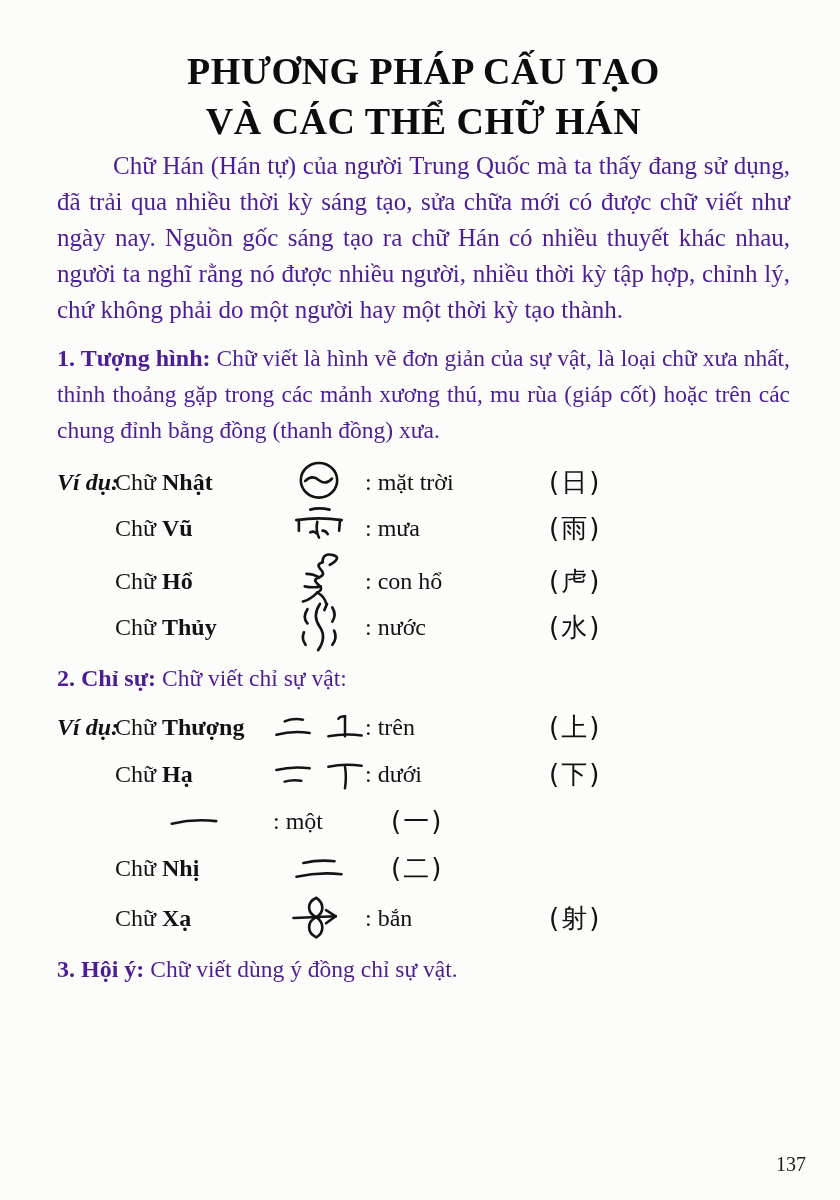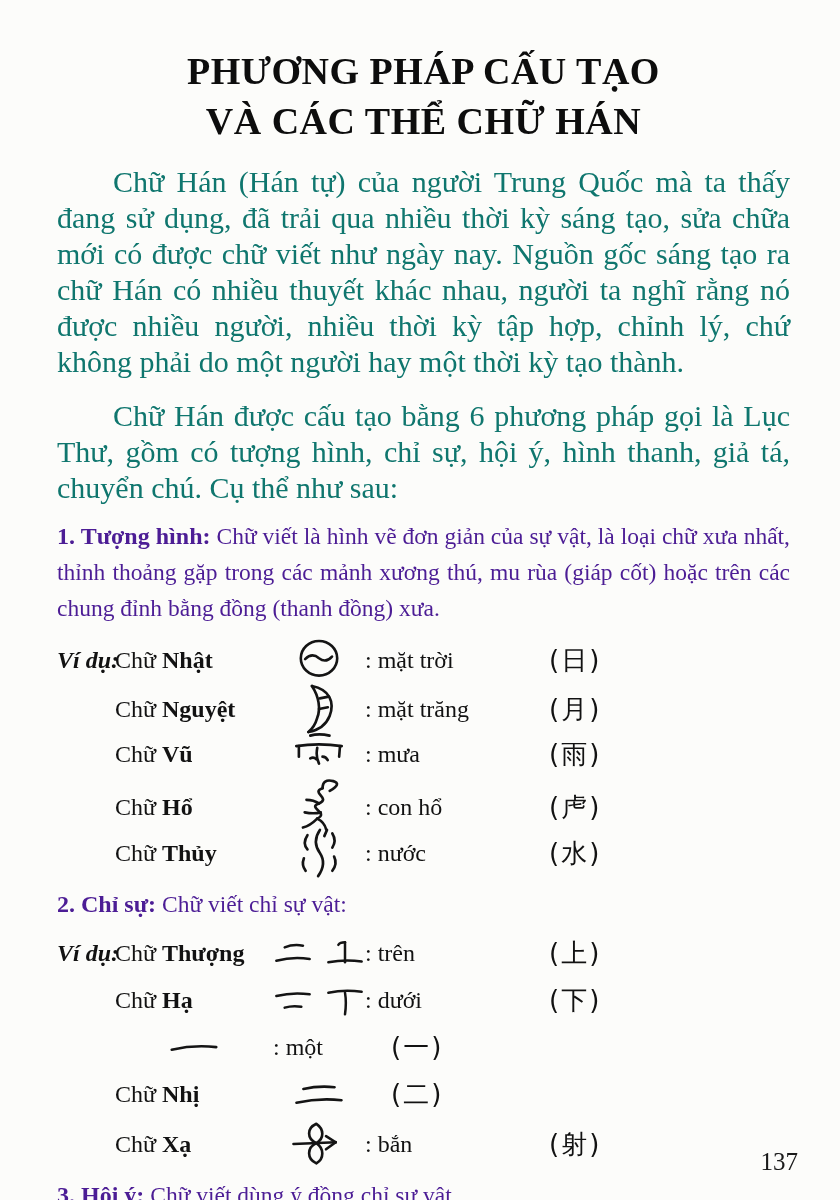--- a/index.html
+++ b/index.html
@@ -16,26 +16,26 @@
   .title {
     text-align:center;
     font-weight:bold;
     font-size:38px;
     line-height:1.32;
     letter-spacing:.5px;
     color:#0d0d0d;
     margin-top:6px;
   }
   .para {
-    font-size:30px;
+    font-size:25px;
     line-height:36px;
     text-align:justify;
     text-indent:56px;
-    margin-top:18px;
-    color:#0f766e;
+    margin-top:2px;
+    color:#4c1d95;
   }
   .section-para {
     font-size:23.5px;
     line-height:36px;
     text-align:justify;
     text-indent:0;
     margin-top:12px;
     color:#4c1d95;
   }
   .section-para b { font-size:24px; }
@@ -59,69 +59,54 @@
   .meaning-cell { white-space:nowrap; }
   .han-cell {
     padding-left:26px;
     font-size:26px;
     font-family:"DejaVu Sans","Liberation Serif",serif;
     white-space:nowrap;
     letter-spacing:2px;
   }
   .page-number {
     position:absolute;
-    right:42px; bottom:24px;
-    font-size:25px;
+    right:34px; bottom:24px;
+    font-size:20px;
     color:#1a1a1a;
   }
 </style>
 </head>
 <body>
 
 <div class="page">
 
   <div class="title">
     <div>PHƯƠNG PHÁP CẤU TẠO</div>
     <div>VÀ CÁC THỂ CHỮ HÁN</div>
   </div>
 
   <p class="para">Chữ Hán (Hán tự) của người Trung Quốc mà ta thấy đang sử dụng, đã trải qua nhiều thời kỳ sáng tạo, sửa chữa mới có được chữ viết như ngày nay. Nguồn gốc sáng tạo ra chữ Hán có nhiều thuyết khác nhau, người ta nghĩ rằng nó được nhiều người, nhiều thời kỳ tập hợp, chỉnh lý, chứ không phải do một người hay một thời kỳ tạo thành.</p>
-  <p class="para">Chữ Hán được cấu tạo bằng 6 phương pháp gọi là Lục Thư, gồm có tượng hình, chỉ sự, hội ý, hình thanh, giả tá, chuyển chú. Cụ thể như sau:</p>
 
   <p class="section-para"><b>1. Tượng hình:</b> <span>Chữ viết là hình vẽ đơn giản của sự vật, là loại chữ xưa nhất, thỉnh thoảng gặp trong các mảnh xương thú, mu rùa (giáp cốt) hoặc trên các chung đỉnh bằng đồng (thanh đồng) xưa.</span></p>
 
   <div class="ex-block">
 
     <div class="ex-row">
       <span class="vi-du">Ví dụ:</span>
       <span class="ex-label"><span>Chữ</span> <b>Nhật</b></span>
       <span class="glyph-cell">
         <svg width="52" height="52" viewBox="0 0 60 60">
             <ellipse cx="30" cy="28" rx="21" ry="20"></ellipse>
             <path d="M14,29 q8,-8 16,-1 q8,6 15,-2"></path>
           </svg>
       </span>
       <span class="meaning-cell">: mặt trời</span>
       <span class="han-cell">(日)</span>
     </div>
 
-    <div class="ex-row">
-      <span></span>
-      <span class="ex-label"><span>Chữ</span> <b>Nguyệt</b></span>
-      <span class="glyph-cell">
-        <svg width="46" height="54" viewBox="0 0 52 60">
-            <path d="M18,4 C38,8 44,22 38,38 C34,48 26,54 14,56"></path>
-            <path d="M18,4 C26,16 28,30 24,40 C22,47 19,52 14,56"></path>
-            <path d="M27,18 l10,-2"></path>
-            <path d="M26,30 l10,-2"></path>
-          </svg>
-      </span>
-      <span class="meaning-cell">: mặt trăng</span>
-      <span class="han-cell">(月)</span>
-    </div>
 
     <div class="ex-row">
       <span></span>
       <span class="ex-label"><span>Chữ</span> <b>Vũ</b></span>
       <span class="glyph-cell">
         <svg width="56" height="48" viewBox="0 0 64 54">
             <path d="M22,6 q10,-3 22,0"></path>
             <path d="M6,18 q26,-4 52,0"></path>
             <path d="M9,18 l0,12"></path>
             <path d="M56,18 l-1,12"></path>

